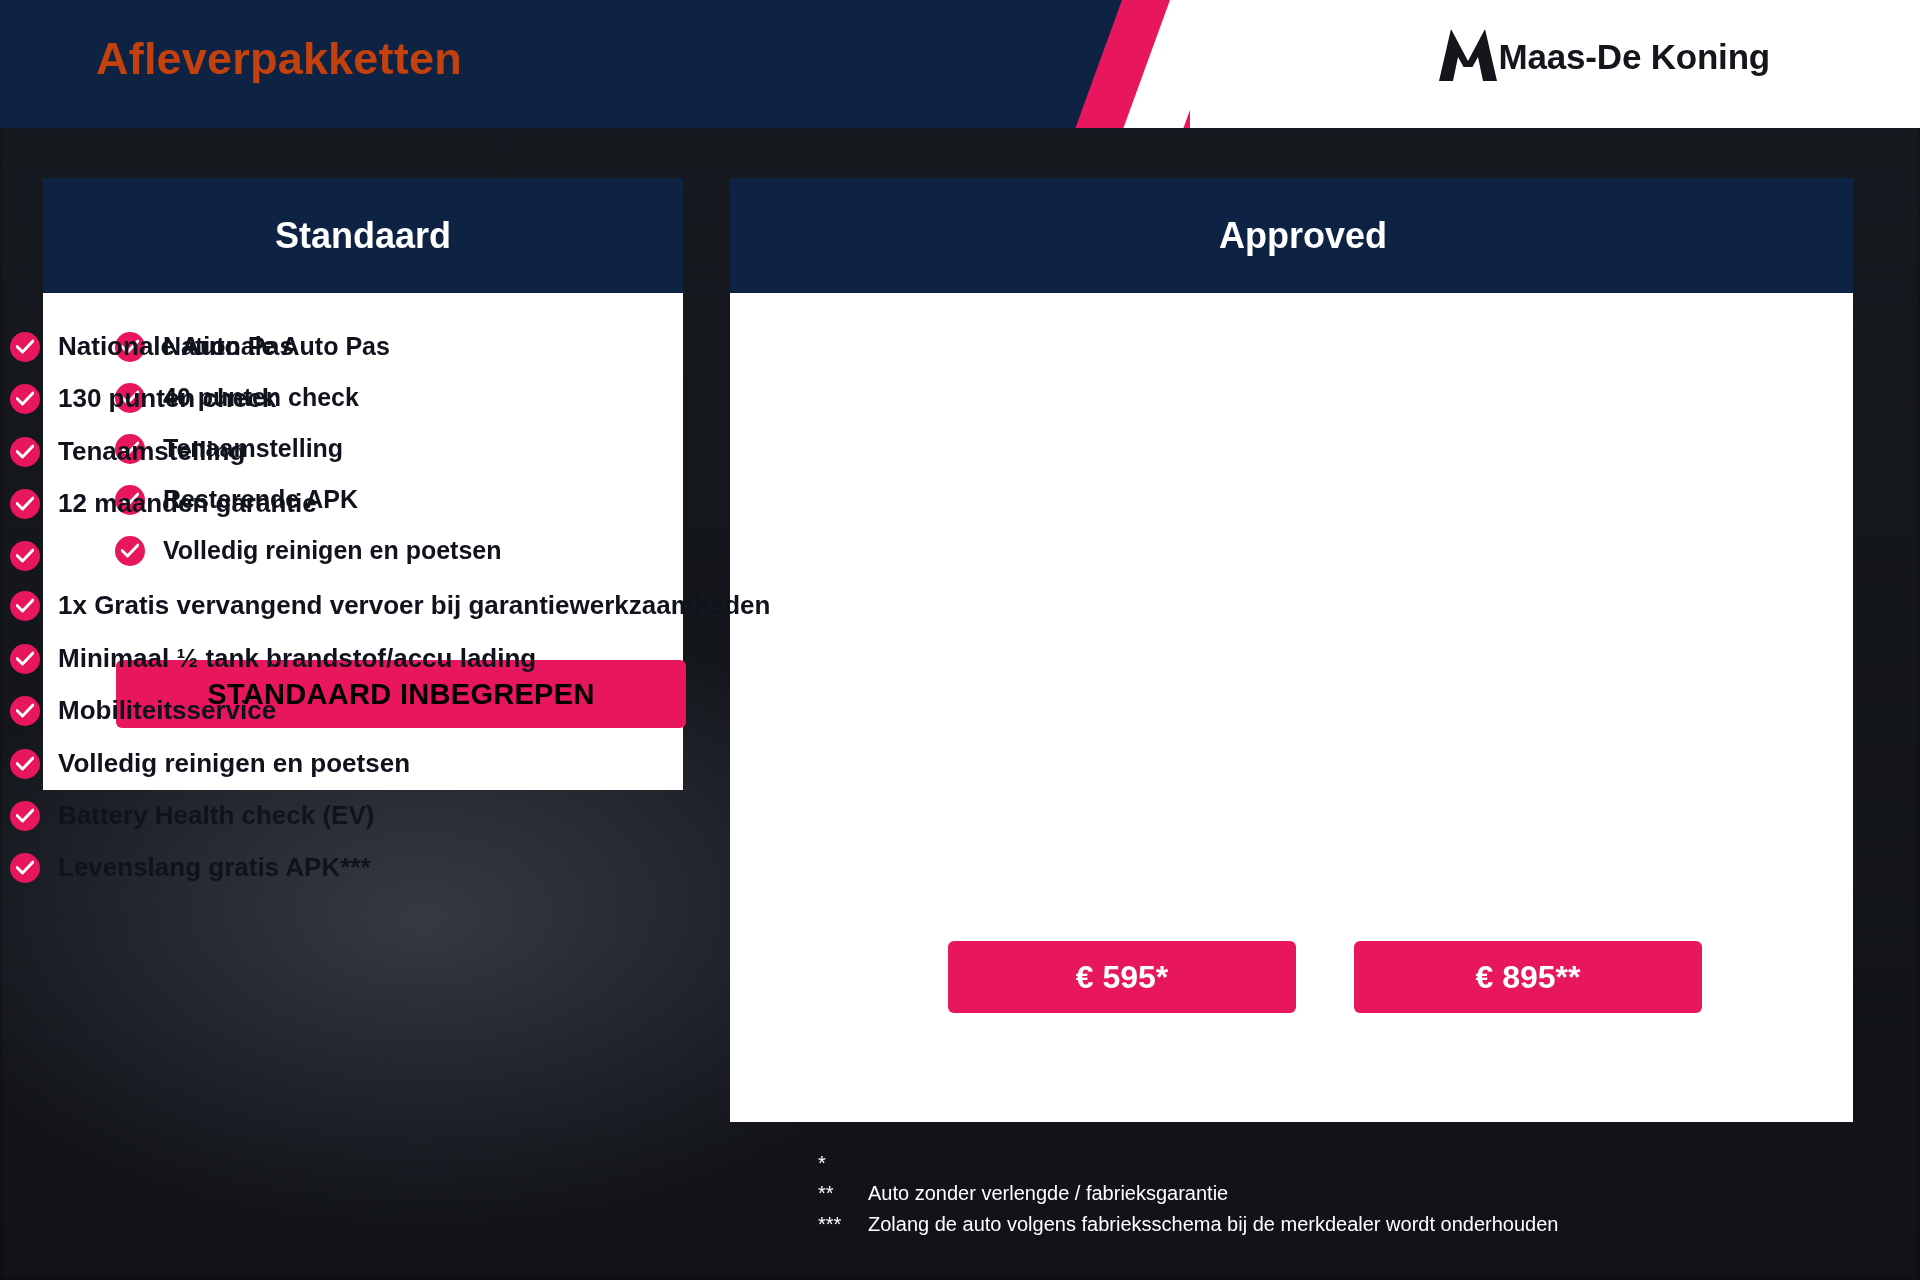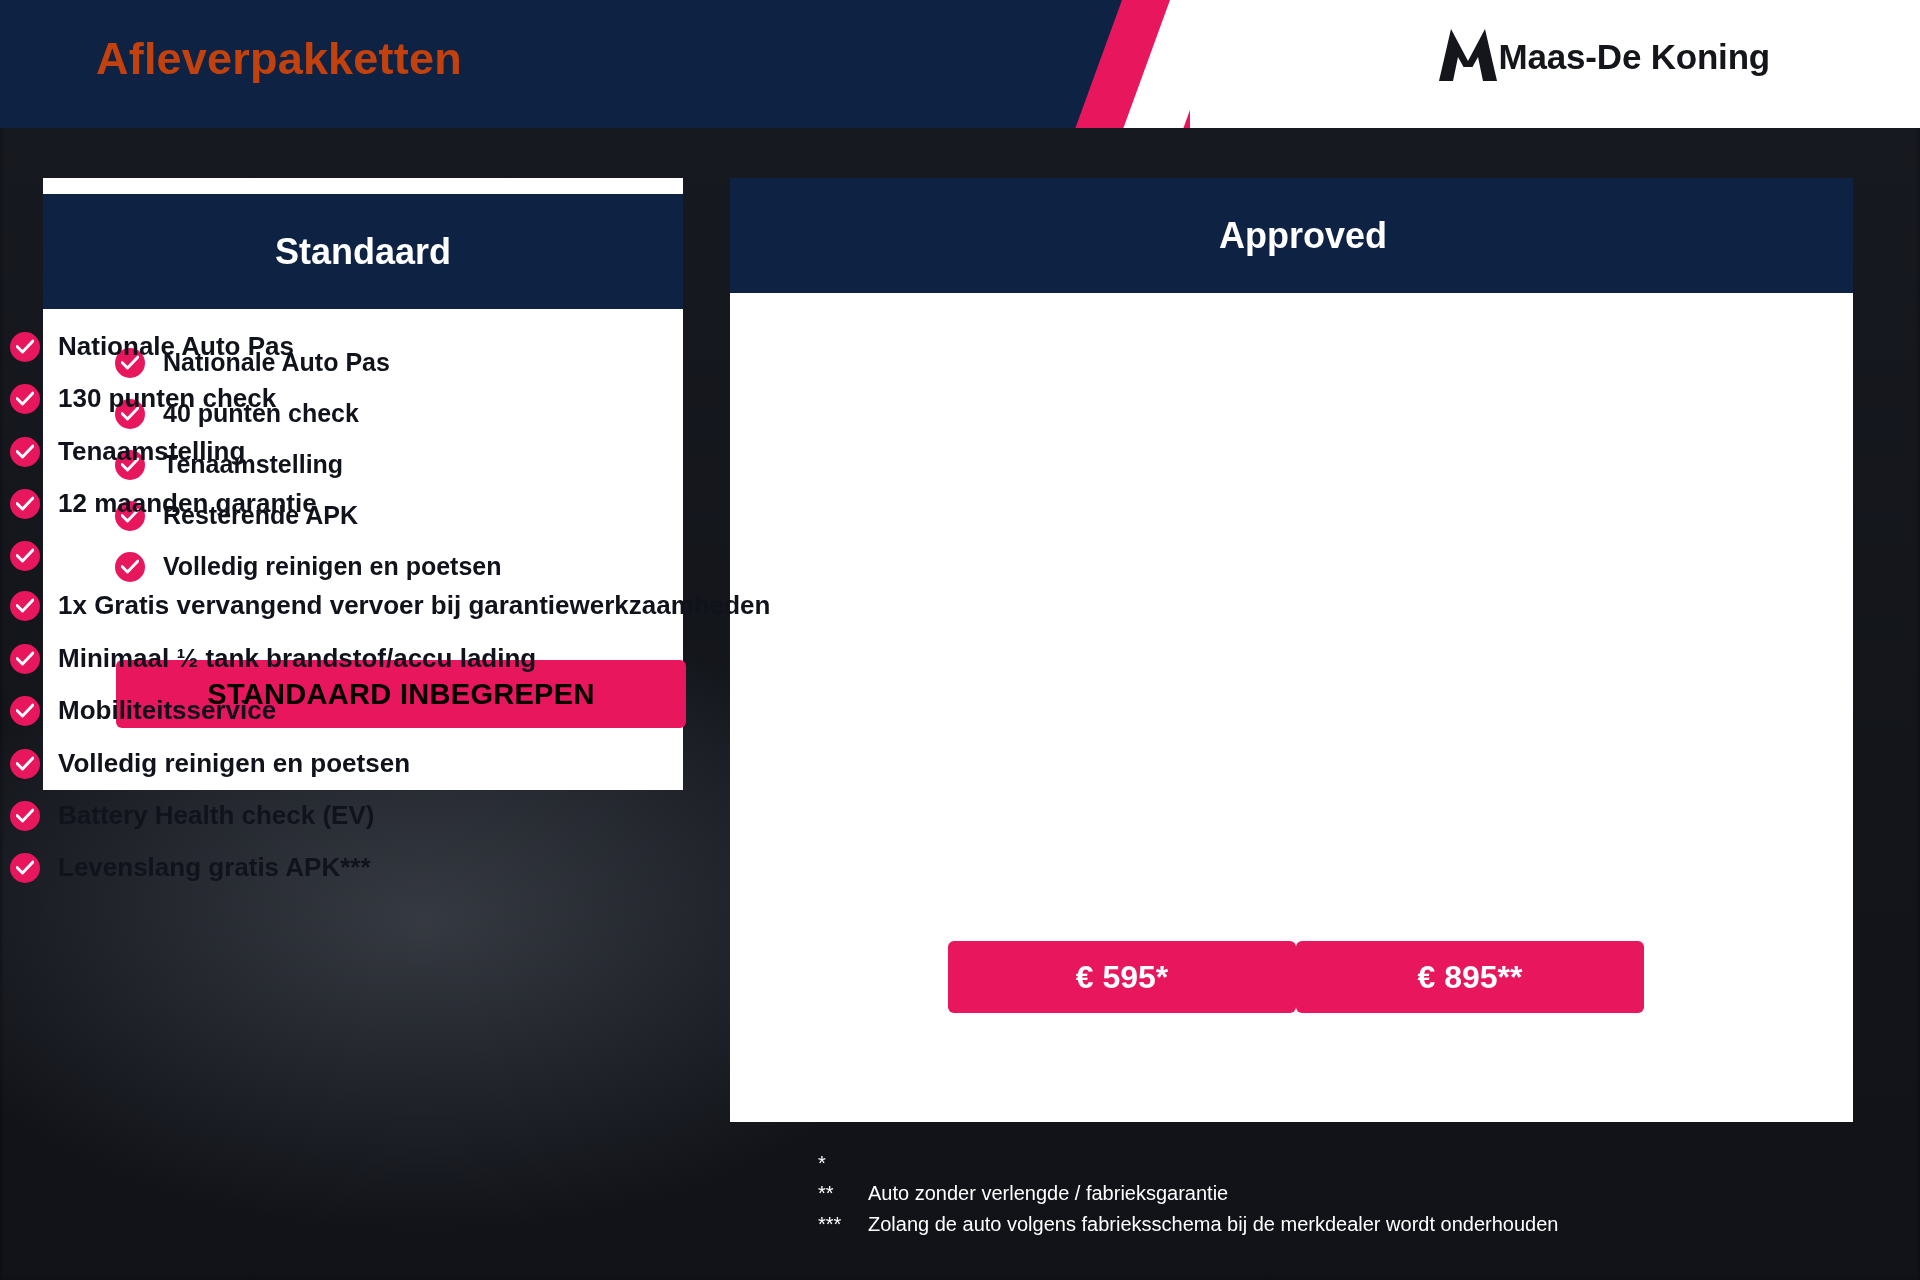--- a/index.html
+++ b/index.html
@@ -121,21 +121,21 @@
     align-items: center;
     justify-content: center;
   }
   .card-head-title {
     color: #ffffff;
     font-size: 36px;
     font-weight: bold;
   }
 
   .card-standaard { left: 43px; top: 178px; width: 640px; height: 612px; }
-  .card-standaard .card-head { height: 115px; margin-top: 16px; }
+  .card-standaard .card-head { height: 115px; }
   .card-approved { left: 730px; top: 178px; width: 1123px; height: 944px; }
   .card-approved .card-head { height: 115px; padding-left: 23px; }
 
   .feature-list {
     list-style: none;
     margin: 0;
     padding: 0;
   }
   .card-standaard .feature-list { padding: 36px 0 0 72px; }
   .card-approved .feature-list { padding: 36px 0 0 760px; margin-left: -740px; padding-left: 20px; }
@@ -180,20 +180,21 @@
     font-weight: bold;
     letter-spacing: 0.3px;
     cursor: pointer;
   }
 
   .price-row {
     position: absolute;
     left: 218px;
     top: 763px;
     display: flex;
+    gap: 58px;
   }
   .price-btn {
     width: 348px;
     height: 72px;
     background: #e8165c;
     border: none;
     border-radius: 6px;
     color: #ffffff;
     font-family: "Liberation Sans", sans-serif;
     font-size: 32px;

